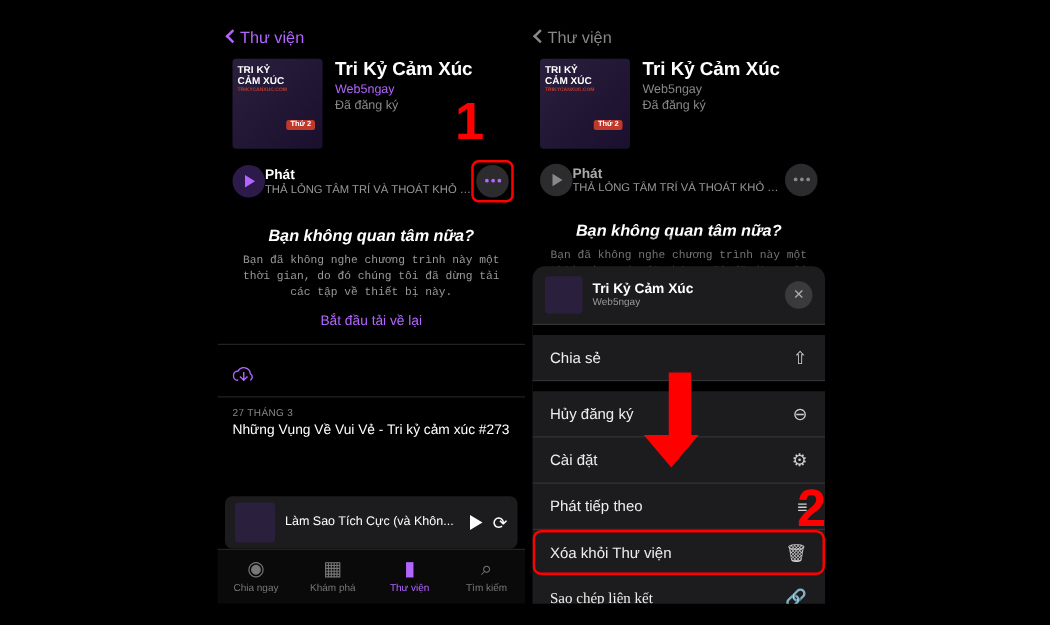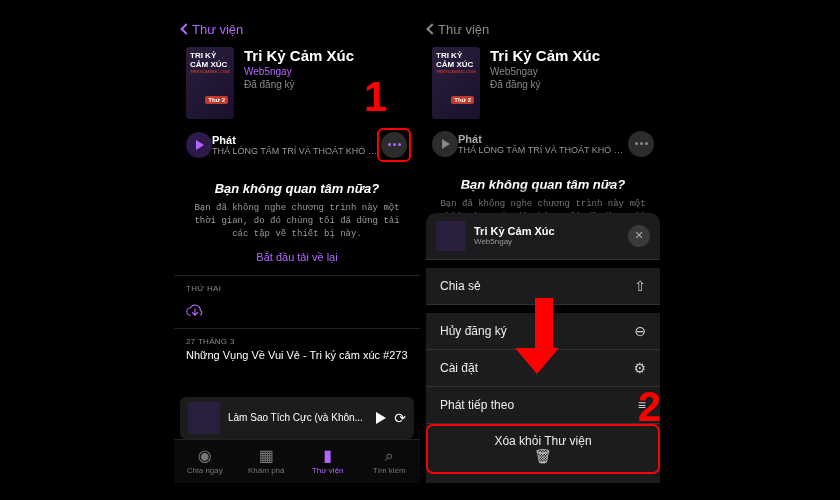--- a/index.html
+++ b/index.html
@@ -41,21 +41,21 @@
     border-left: 2px solid #b366ff;
     border-bottom: 2px solid #b366ff;
     transform: rotate(45deg);
   }
   .header-section {
     display: flex;
     padding: 6px 12px;
     gap: 10px;
   }
   .cover {
-    width: 48px;
+    width: 72px;
     height: 72px;
     background: linear-gradient(135deg, #2a1f3d 0%, #1a0f2d 100%);
     border-radius: 3px;
     position: relative;
     display: grid;
     grid-template-rows: auto 1fr auto;
     padding: 4px;
     overflow: hidden;
   }
   .cover-title {
@@ -222,21 +222,20 @@
     font-size: 12px;
     border-bottom: 0.5px solid #333;
     color: #eee;
   }
   .sheet-item:last-child { border-bottom: none; font-family: Liberation Serif, serif; }
   .sheet-item.highlighted {
     border: 2px solid #ff0000;
     border-radius: 7px;
     margin: 0;
     padding: 8px 12px;
-    flex-direction: column;
   }
   .sheet-icon { color: #ccc; font-size: 14px; }
 
   
   .ann { position: absolute; color: #ff0000; font-weight: 900; font-family: Arial; pointer-events: none; }
   .num1 { font-size: 42px; top: 55px; left: 190px; }
   .num2 { font-size: 42px; top: 365px; right: 5px; }
   .arrow-down {
     position: absolute;
     top: 280px; left: 108px;
@@ -297,21 +296,20 @@
     </div>
 
     <div class="notice">
       <h3>Bạn không quan tâm nữa?</h3>
       <p>Bạn đã không nghe chương trình này một thời gian, do đó chúng tôi đã dừng tải các tập về thiết bị này.</p>
       <div class="notice-link">Bắt đầu tải về lại</div>
     </div>
 
 
     <div class="ep">
-      <div class="ep-day">THỨ HAI</div>
       <div class="ep-row">
         <div class="cloud-icon">
           <svg width="18" height="14" viewBox="0 0 24 18" fill="none" stroke="#b366ff" stroke-width="1.5">
               <path d="M8 12 L12 16 L16 12 M12 16 V7 M6 16a5 5 0 0 1 0-10 7 7 0 0 1 13 3 4 4 0 0 1 0 7"></path>
             </svg>
         </div>
       </div>
     </div>
 
     <div class="ep">

